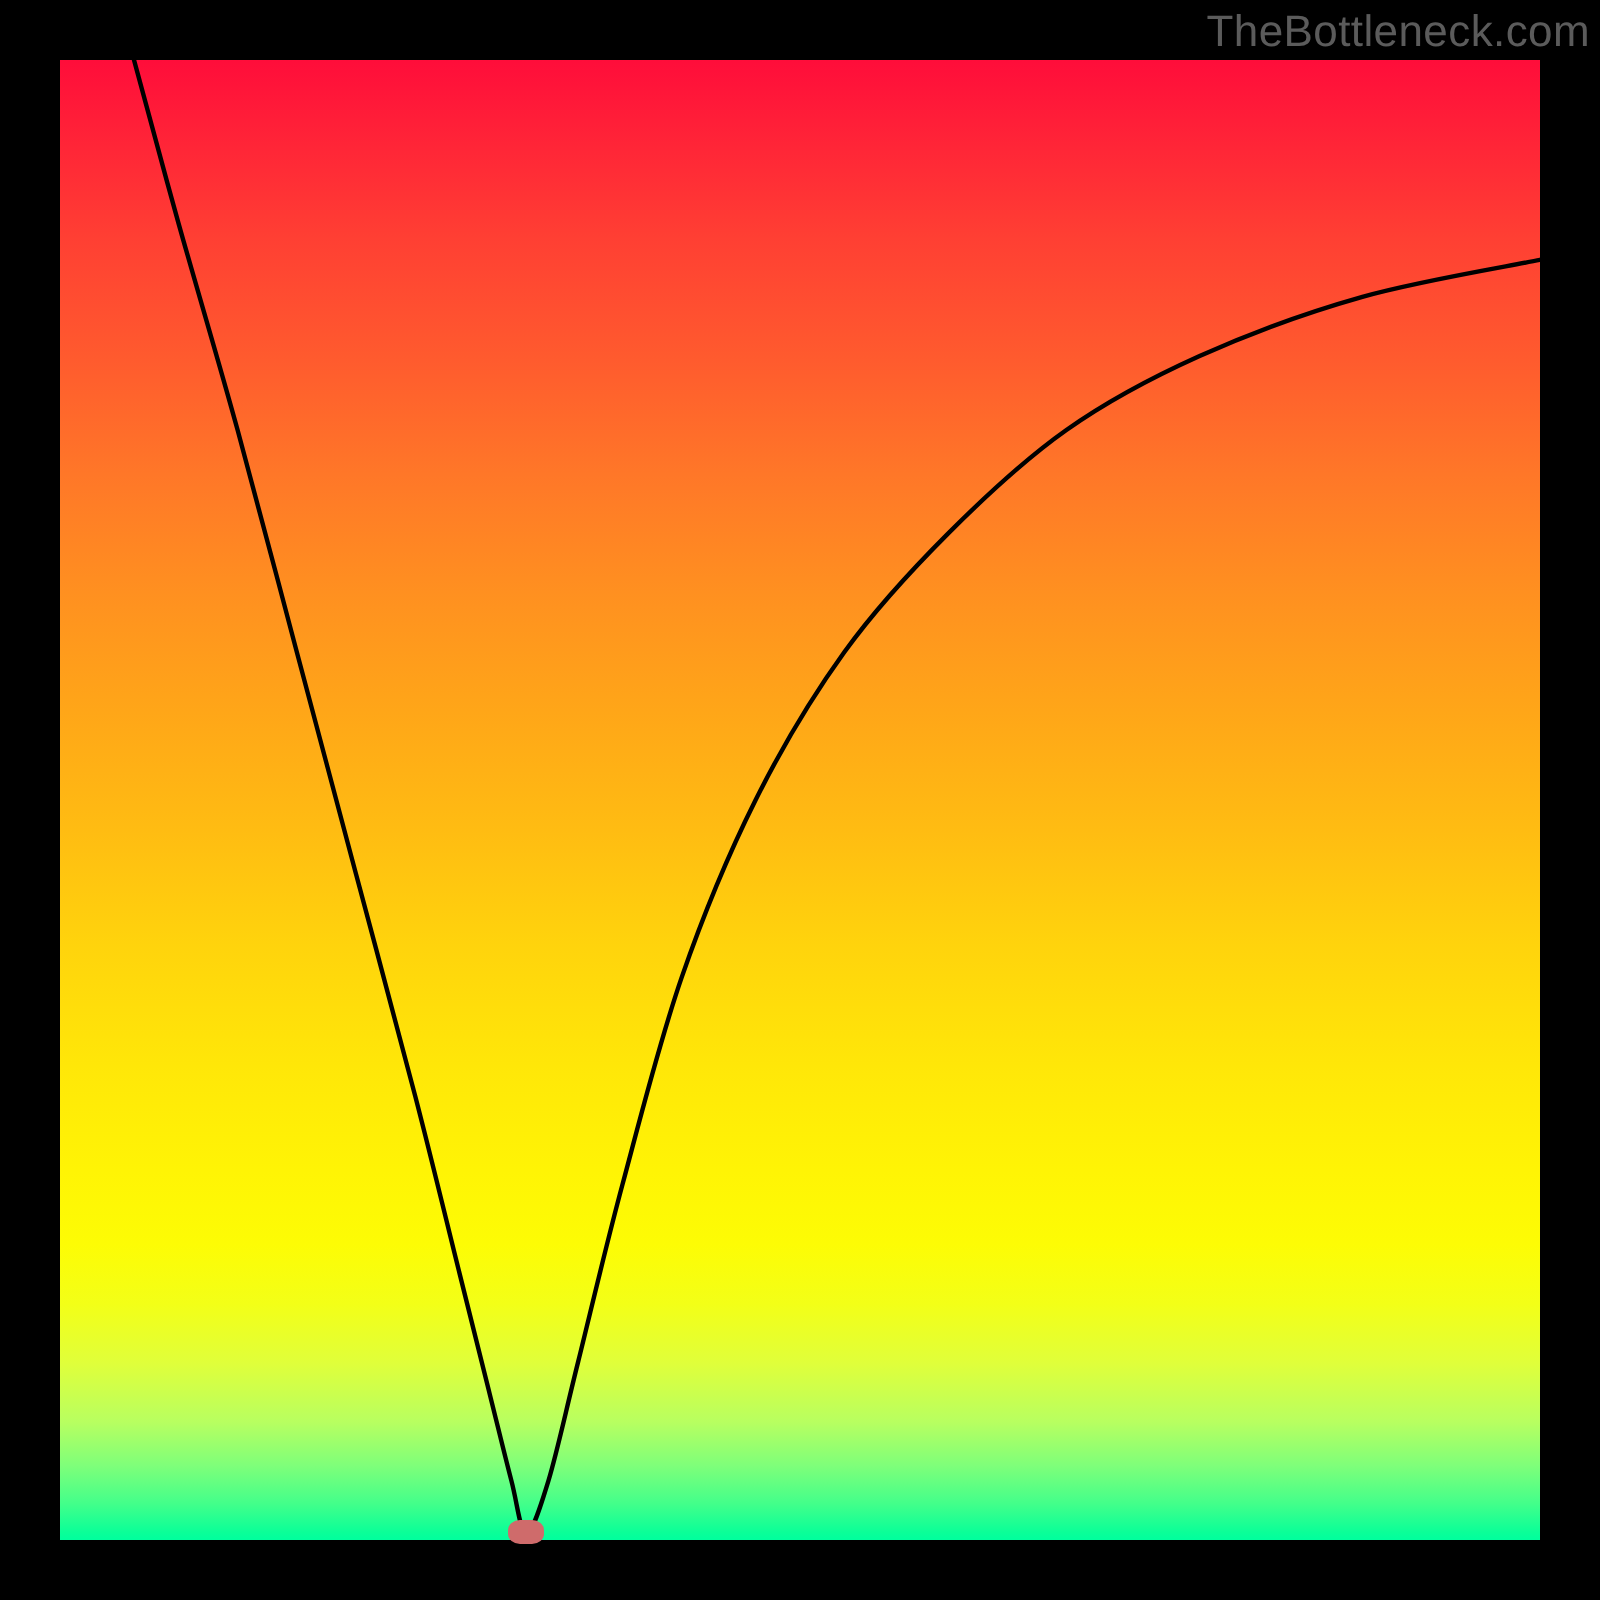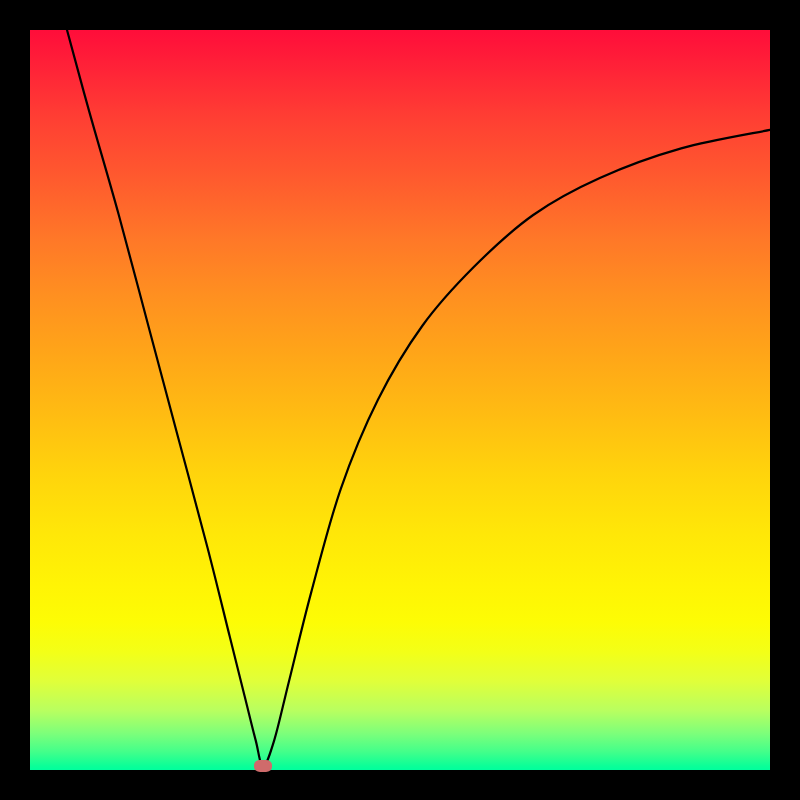--- a/index.html
+++ b/index.html
@@ -69,20 +69,21 @@
     height: 12px;
     background: #cf6b6b;
     border-radius: 6px / 5px;
     transform: translate(-50%, -50%);
   }
 </style>
 </head>
 <body>
 
 <div class="frame">
+  <div class="watermark">TheBottleneck.com</div>
 
   <div class="plot-area">
     <svg class="curve" viewBox="0 0 740 740" preserveAspectRatio="none">
       <path id="curve-path" d="M 37.00 0.00 C 40.70 13.57, 50.57 50.57, 59.20 81.40 C 67.83 112.23, 78.93 149.23, 88.80 185.00 C 98.67 220.77, 108.53 259.00, 118.40 296.00 C 128.27 333.00, 138.13 370.00, 148.00 407.00 C 157.87 444.00, 168.97 484.70, 177.60 518.00 C 186.23 551.30, 193.63 582.13, 199.80 606.80 C 205.97 631.47, 210.28 648.73, 214.60 666.00 C 218.92 683.27, 222.62 698.68, 225.70 710.40 C 228.78 722.12, 230.02 736.30, 233.10 736.30 C 236.18 736.30, 239.88 724.58, 244.20 710.40 C 248.52 696.22, 252.83 675.87, 259.00 651.20 C 265.17 626.53, 272.57 594.47, 281.20 562.40 C 289.83 530.33, 299.70 490.87, 310.80 458.80 C 321.90 426.73, 334.23 397.13, 347.80 370.00 C 361.37 342.87, 376.17 318.20, 392.20 296.00 C 408.23 273.80, 425.50 255.30, 444.00 236.80 C 462.50 218.30, 482.23 199.80, 503.20 185.00 C 524.17 170.20, 545.13 159.10, 569.80 148.00 C 594.47 136.90, 622.83 126.42, 651.20 118.40 C 679.57 110.38, 725.20 102.98, 740.00 99.90" fill="none" stroke="#000" stroke-width="2.2" stroke-linecap="round" stroke-linejoin="round"></path>
     </svg>
     <div id="min-marker" class="marker" style="left: 233.1px; top: 736.3px; background: rgb(207, 107, 107);"></div>
   </div>
 </div>
 
 </body></html>

